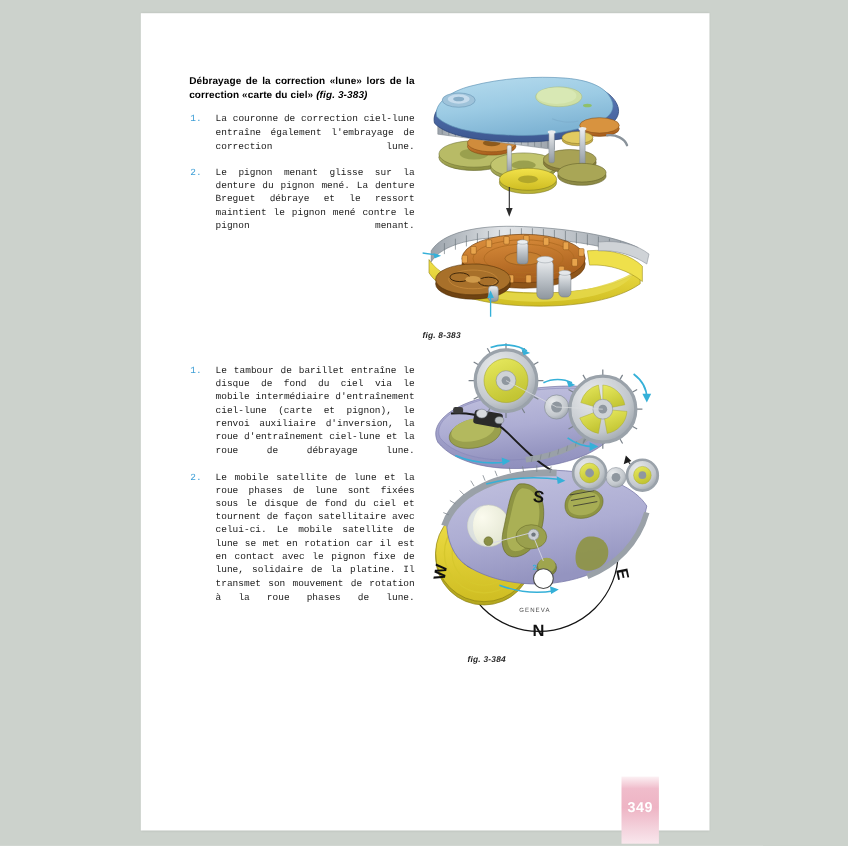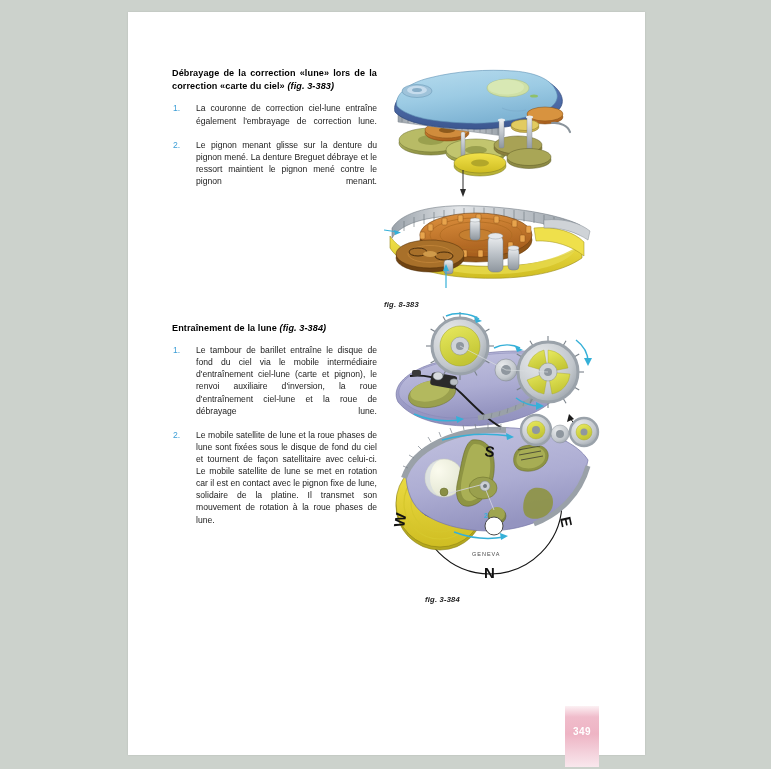--- a/index.html
+++ b/index.html
@@ -64,20 +64,21 @@
   }
   ol.steps > li {
     position: relative;
     padding-left: 24px;
     margin-bottom: 0px;
     font-size: 8.6px;
     line-height: 12.1px;
     text-align: justify;
     color: #1b1b1b;
     counter-increment: stepnum;
+    font-family: Liberation Mono, monospace;
   }
   ol.steps > li::before {
     content: counter(stepnum) ".";
     position: absolute;
     left: 1px;
     top: 0;
     width: 18px;
     color: #3d9ed6;
     font-size: 8.6px;
     font-weight: normal;
@@ -118,21 +119,21 @@
         #f4d3dd 78%,
         #f9e7ed 100%);
   }
   .page-tab .pnum {
     position: absolute;
     left: 0;
     top: 20px;
     width: 100%;
     text-align: center;
     color: #ffffff;
-    font-size: 10px;
+    font-size: 13px;
     font-weight: bold;
     letter-spacing: .5px;
     text-shadow: 0 0 1px rgba(240,180,196,.7);
   }
 </style>
 </head>
 <body>
 
 <div class="page-sheet">
   <div class="content">
@@ -365,21 +366,20 @@
             <polygon points="62,204 59,211 65,211" fill="#35b0d8" stroke="none"></polygon>
           </g>
         </g>
       </svg>
 
       <div class="figcaption" style="margin-top:2px;">fig. 8-383</div>
     </div>
 
     <div class="text-col" style="top:310px;">
 
-      <div class="sec-heading"><span>Entraînement de la lune </span><span class="figref">(fig. 3-384)</span></div>
 
       <ol class="steps">
         <li>
             <span class="txt">Le tambour de barillet entraîne le disque de fond du ciel via le mobile intermédiaire d'entraînement ciel-lune (carte et pignon), le renvoi auxiliaire d'inversion, la roue d'entraînement ciel-lune et la roue de débrayage lune.</span>
           </li>
         <li>
             <span class="txt">Le mobile satellite de lune et la roue phases de lune sont fixées sous le disque de fond du ciel et tournent de façon satellitaire avec celui-ci. Le mobile satellite de lune se met en rotation car il est en contact avec le pignon fixe de lune, solidaire de la platine. Il transmet son mouvement de rotation à la roue phases de lune.</span>
           </li>
       </ol>
     </div>

